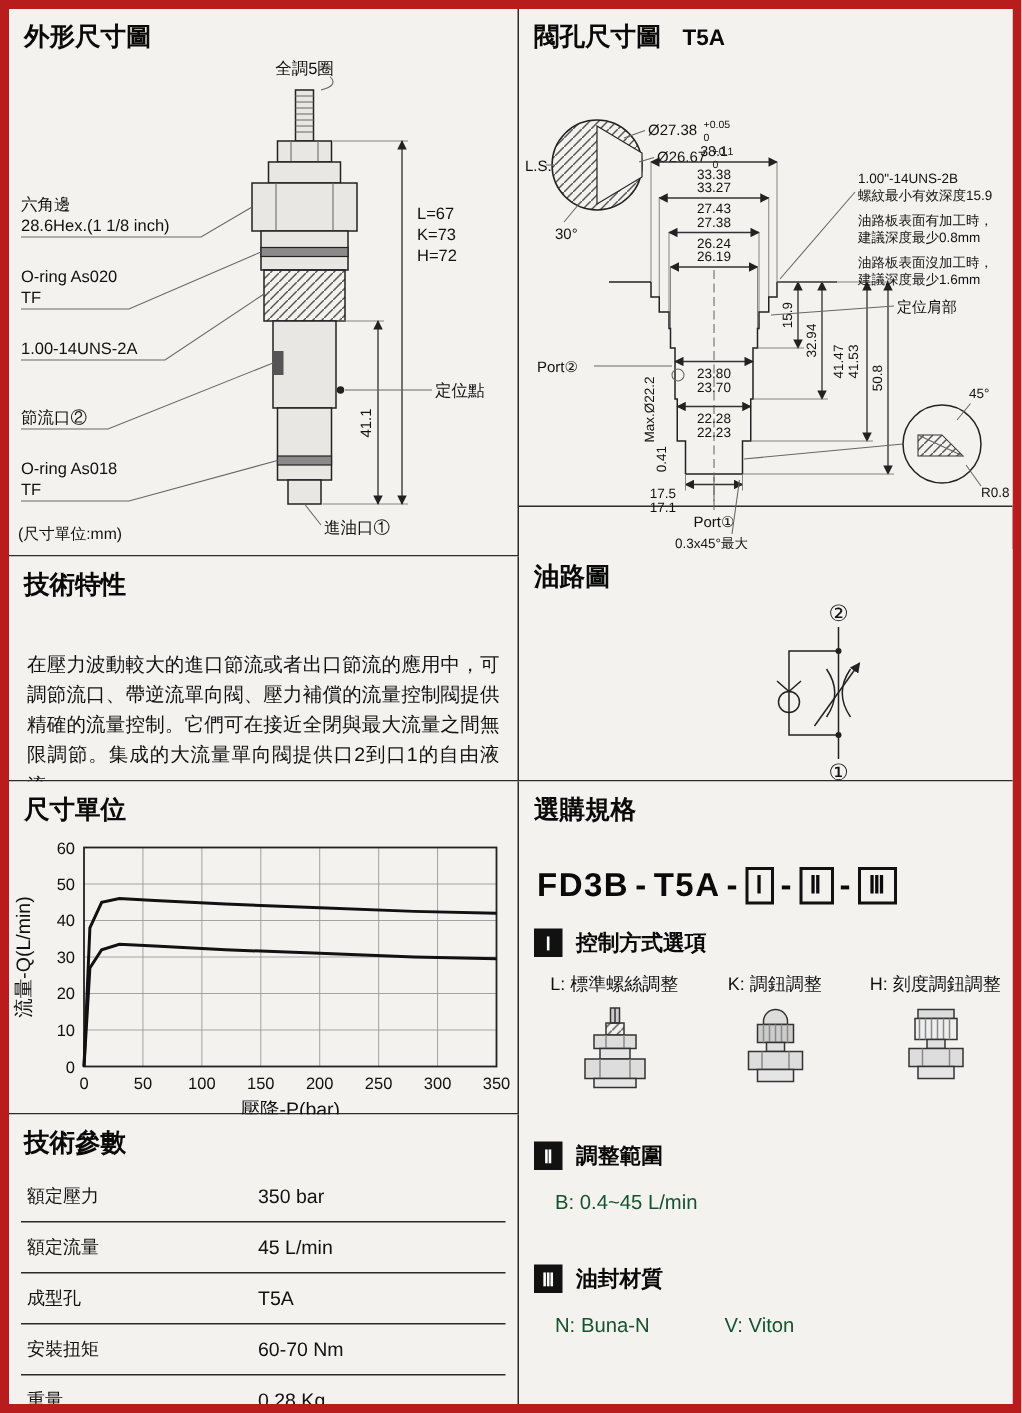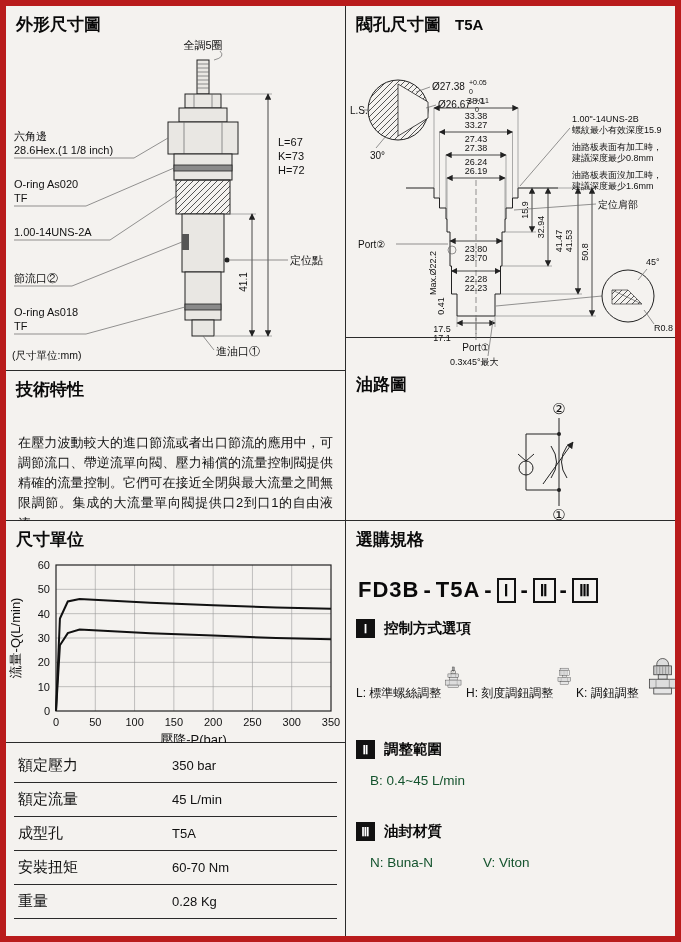--- a/index.html
+++ b/index.html
@@ -25,33 +25,33 @@
   .thin { stroke:#666; stroke-width:0.7; fill:none; }
   .dim  { stroke:#333; stroke-width:0.9; fill:none; }
   .ext  { stroke:#777; stroke-width:0.6; fill:none; }
   .metal{ fill:#e9e7e3; stroke:#222; stroke-width:1; }
   .dark { fill:#8a8a8a; stroke:#222; stroke-width:0.8; }
 
   .features-body { font-size:13px; line-height:1.55; color:#111; padding:6px 12px 0; text-align:justify;margin-top:24px; }
 
   .param-rows { margin:6px 8px 0; }
   .param-row { height:34px; display:flex; align-items:center; border-bottom:1px solid #2a2a2a; }
-  .p-label { width:158px; padding-left:4px; font-size:15px; color:#111; }
+  .p-label { width:158px; padding-left:4px; font-size:12px; color:#111; }
   .p-value { font-size:13px; color:#111; }
 
   .model-line { margin:24px 0 6px 12px; font-size:22px; font-weight:bold; color:#0a0a0a; letter-spacing:1px; display:flex; align-items:flex-end; }
   .model-line .dash { margin:0 4px; }
   .roman-box { display:inline-block; border:2px solid #111; padding:0 5px; font-size:16px; line-height:21px; }
 
   .order-section { margin-top:16px; padding:0 10px; }
   .sec-head { display:flex; align-items:center; }
   .badge { display:inline-flex; width:19px; height:19px; background:#111; color:#fff; align-items:center; justify-content:center; font-size:12px; font-weight:bold; margin-right:9px; flex:0 0 auto; }
   .sec-title { font-size:14.5px; font-weight:bold; color:#0a0a0a; }
   .options-row { display:flex; margin-top:10px; }
-  .option { width:110px; display:flex; flex-direction:row; align-items:flex-end; }
+  .option { width:110px; display:flex; flex-direction:column; align-items:center; }
   .opt-label { font-size:12px; color:#111; margin-bottom:4px; white-space:nowrap; }
   .range-text, .seal-text { font-size:13.5px; color:#14532d; margin:14px 0 0 14px; }
   .seals-row { display:flex; }
   .seals-row .seal-text:last-child { margin-left:50px; }
   .sec-gap-lg { margin-top:34px; }
 </style>
 </head>
 <body>
 
 <svg width="0" height="0" style="position:absolute" aria-hidden="true">
@@ -283,20 +283,21 @@
         <text x="44" y="40.33333333333333" text-anchor="end" font-size="11" fill="#111">50</text>
         <text x="44" y="16" text-anchor="end" font-size="11" fill="#111">60</text>
         <polyline points="50,158 53.92857142857143,65.53333333333333 61.785714285714285,48.5 73.57142857142857,46.06666666666666 97.14285714285714,47.28333333333333 144.28571428571428,49.71666666666667 207.14285714285714,52.150000000000006 270,54.58333333333333 325,55.80000000000001" fill="none" stroke="#111" stroke-width="2"></polyline>
         <polyline points="50,158 53.92857142857143,92.3 61.785714285714285,80.13333333333334 73.57142857142857,76.48333333333333 97.14285714285714,77.69999999999999 144.28571428571428,80.13333333333334 207.14285714285714,82.56666666666666 270,85 325,86.21666666666667" fill="none" stroke="#111" stroke-width="2"></polyline>
         <text x="187.5" y="191" text-anchor="middle" font-size="13" fill="#111">壓降-P(bar)</text>
         <text x="14" y="85" text-anchor="middle" font-size="13" fill="#111" transform="rotate(-90 14 85)">流量-Q(L/min)</text>
       </svg>
   </div>
 
   <div class="panel panel-params b-r">
+    <div class="panel-title">技術參數</div>
     <div class="param-rows">
       <div class="param-row">
           <span class="p-label">額定壓力</span>
           <span class="p-value">350 bar</span>
         </div>
       <div class="param-row">
           <span class="p-label">額定流量</span>
           <span class="p-value">45 L/min</span>
         </div>
       <div class="param-row">
@@ -343,43 +344,43 @@
             <rect x="26" y="13" width="12" height="8" fill="url(#hatch)" stroke="#333"></rect>
             <rect x="18" y="21" width="28" height="9" fill="#ddd" stroke="#333"></rect>
             <path d="M26,21 V30 M38,21 V30" stroke="#888" fill="none"></path>
             <rect x="22" y="30" width="20" height="7" fill="#e5e5e5" stroke="#333"></rect>
             <rect x="12" y="37" width="40" height="13" fill="#ddd" stroke="#333"></rect>
             <path d="M22,37 V50 M42,37 V50" stroke="#888" fill="none"></path>
             <rect x="18" y="50" width="28" height="6" fill="#e5e5e5" stroke="#333"></rect>
           </svg>
         </div>
         <div class="option">
+          <div class="opt-label">K: 調鈕調整</div>
+          <svg viewBox="0 0 64 58" width="64" height="58">
+            <path d="M24,12 a8,8 0 0 1 16,0 v2 h-16 z" fill="#ddd" stroke="#333"></path>
+            <rect x="20" y="14" width="24" height="12" fill="#ccc" stroke="#333"></rect>
+            <path d="M24,14 V26 M28,14 V26 M32,14 V26 M36,14 V26 M40,14 V26" stroke="#888" fill="none"></path>
+            <rect x="26" y="26" width="12" height="6" fill="#e0e0e0" stroke="#333"></rect>
+            <rect x="14" y="32" width="36" height="12" fill="#ddd" stroke="#333"></rect>
+            <path d="M23,32 V44 M41,32 V44" stroke="#888" fill="none"></path>
+            <rect x="20" y="44" width="24" height="8" fill="#e5e5e5" stroke="#333"></rect>
+          </svg>
+        </div>
+        <div class="option">
           <div class="opt-label">H: 刻度調鈕調整</div>
           <svg viewBox="0 0 64 58" width="64" height="58">
             <rect x="20" y="4" width="24" height="6" fill="#ddd" stroke="#333"></rect>
             <rect x="18" y="10" width="28" height="14" fill="#eee" stroke="#333"></rect>
             <path d="M21,10 V24 M25,10 V24 M29,10 V24 M33,10 V24 M37,10 V24 M41,10 V24" stroke="#888" fill="none"></path>
             <rect x="26" y="24" width="12" height="6" fill="#e0e0e0" stroke="#333"></rect>
             <rect x="14" y="30" width="36" height="12" fill="#ddd" stroke="#333"></rect>
             <path d="M23,30 V42 M41,30 V42" stroke="#888" fill="none"></path>
             <rect x="20" y="42" width="24" height="8" fill="#e5e5e5" stroke="#333"></rect>
           </svg>
         </div>
-        <div class="option">
-          <div class="opt-label">K: 調鈕調整</div>
-          <svg viewBox="0 0 64 58" width="64" height="58">
-            <path d="M24,12 a8,8 0 0 1 16,0 v2 h-16 z" fill="#ddd" stroke="#333"></path>
-            <rect x="20" y="14" width="24" height="12" fill="#ccc" stroke="#333"></rect>
-            <path d="M24,14 V26 M28,14 V26 M32,14 V26 M36,14 V26 M40,14 V26" stroke="#888" fill="none"></path>
-            <rect x="26" y="26" width="12" height="6" fill="#e0e0e0" stroke="#333"></rect>
-            <rect x="14" y="32" width="36" height="12" fill="#ddd" stroke="#333"></rect>
-            <path d="M23,32 V44 M41,32 V44" stroke="#888" fill="none"></path>
-            <rect x="20" y="44" width="24" height="8" fill="#e5e5e5" stroke="#333"></rect>
-          </svg>
-        </div>
       </div>
     </div>
 
     <div class="order-section sec-gap-lg">
       <div class="sec-head">
         <span class="badge">Ⅱ</span>
         <span class="sec-title">調整範圍</span>
       </div>
       <div class="range-text">B: 0.4~45 L/min</div>
     </div>

